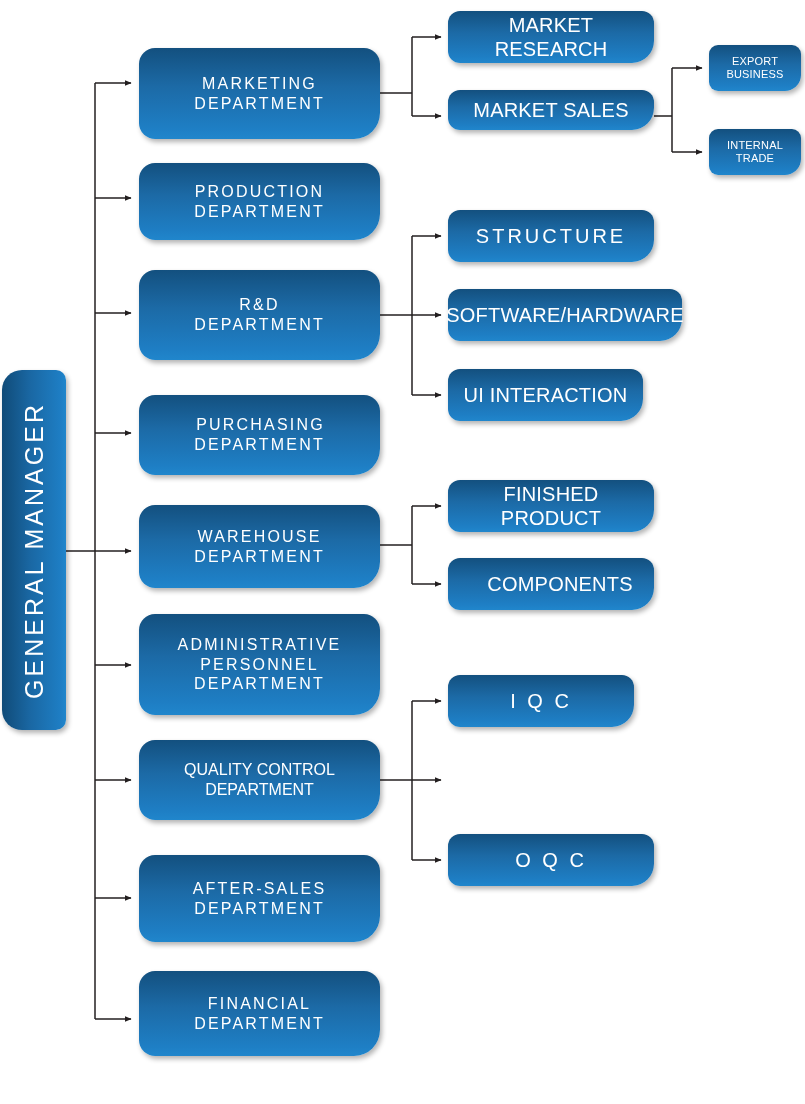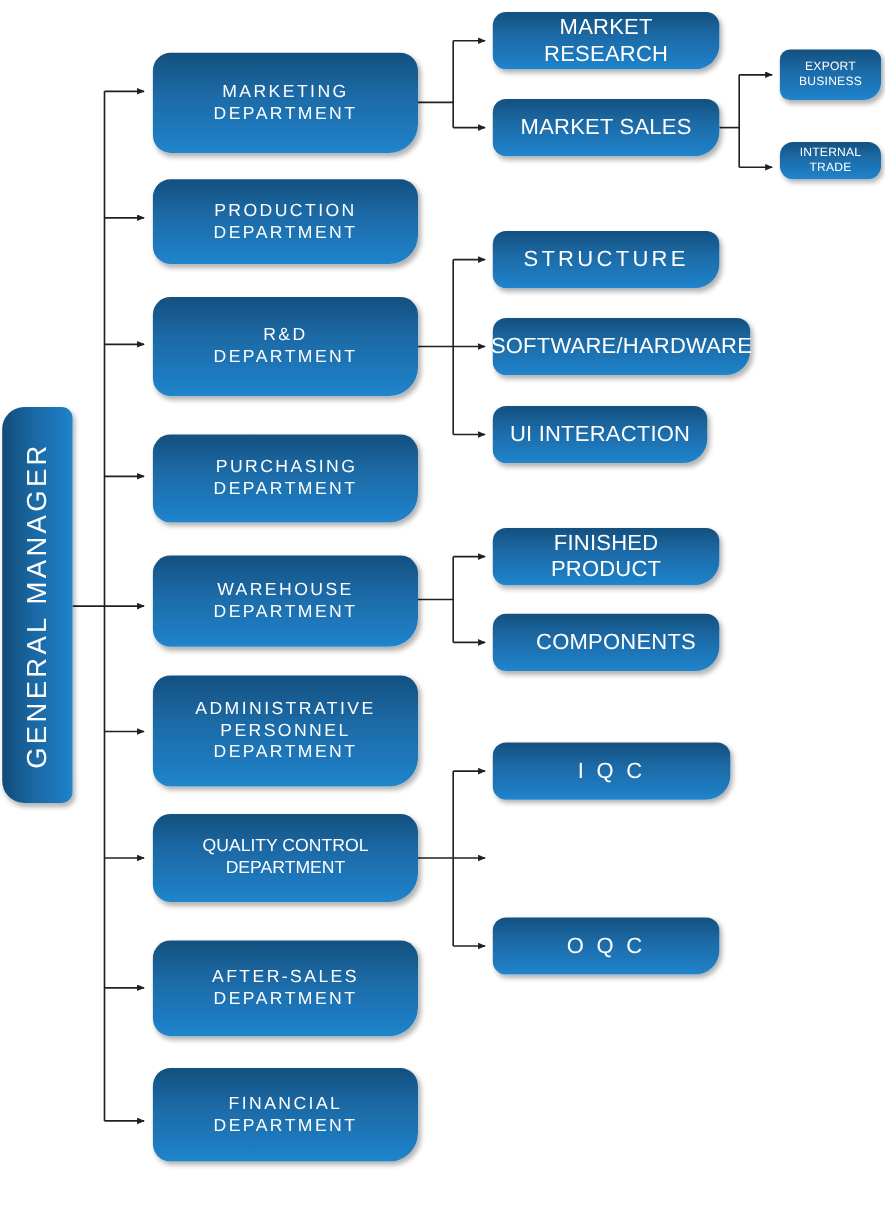--- a/index.html
+++ b/index.html
@@ -192,30 +192,30 @@
 
   <div class="node dept" style="left:139px; top:971px; width:241px; height:85px;">
     <span>FINANCIAL
 DEPARTMENT</span>
   </div>
 
   <div class="node sub" style="left:448px; top:11px; width:206px; height:52px;">
     <span>MARKET RESEARCH</span>
   </div>
 
-  <div class="node sub" style="left:448px; top:90px; width:206px; height:52px;">
+  <div class="node sub" style="left:448px; top:90px; width:206px; height:40px;">
     <span>MARKET SALES</span>
   </div>
 
   <div class="node leaf" style="left:709px; top:45px; width:92px; height:46px;">
     <span>EXPORT
 BUSINESS</span>
   </div>
 
-  <div class="node leaf" style="left:709px; top:129px; width:92px; height:34px;border-radius:12px;">
+  <div class="node leaf" style="left:709px; top:129px; width:92px; height:46px;">
     <span>INTERNAL
 TRADE</span>
   </div>
 
   <div class="node sub spaced" style="left:448px; top:210px; width:206px; height:52px;">
     <span>STRUCTURE</span>
   </div>
 
   <div class="node sub" style="left:448px; top:289px; width:234px; height:52px;">
     <span>SOFTWARE/HARDWARE</span>
@@ -226,21 +226,21 @@
   </div>
 
   <div class="node sub" style="left:448px; top:369px; width:195px; height:52px;">
     <span>UI INTERACTION</span>
   </div>
 
   <div class="node sub" style="left:448px; top:558px; width:206px; height:52px;padding-left:24px;">
     <span>COMPONENTS</span>
   </div>
 
-  <div class="node sub spaced" style="left:448px; top:675px; width:216px; height:52px;">
+  <div class="node sub spaced" style="left:448px; top:675px; width:186px; height:52px;">
     <span>I  Q  C</span>
   </div>
 
 
   <div class="node sub spaced" style="left:448px; top:834px; width:206px; height:52px;">
     <span>O  Q  C</span>
   </div>
 
 </div>
 

